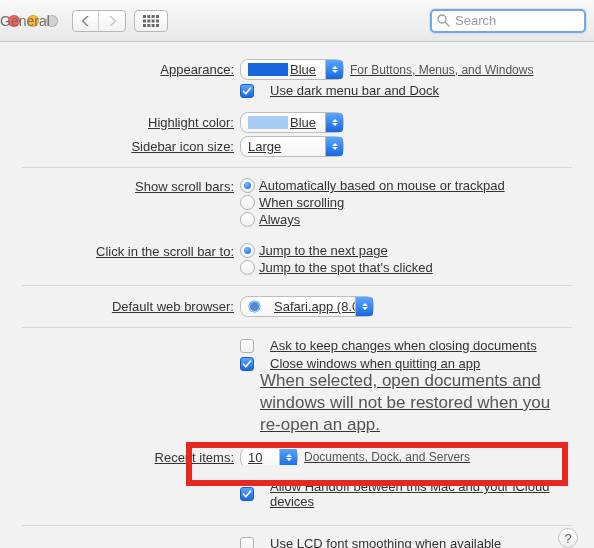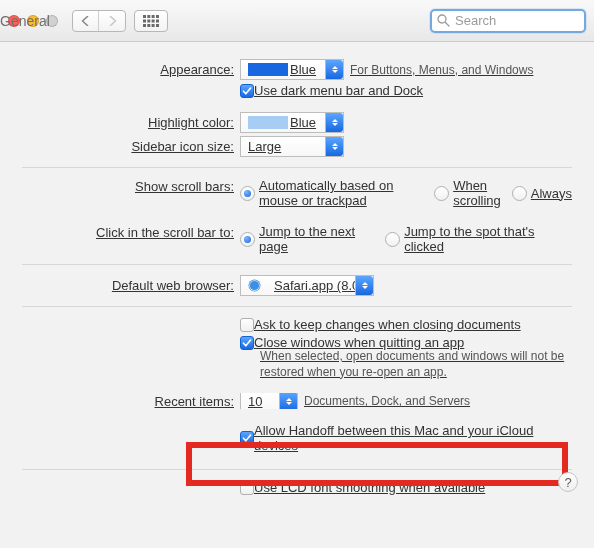--- a/index.html
+++ b/index.html
@@ -124,21 +124,21 @@
     gap: 6px;
     flex-wrap: wrap;
   }
   .sep { height: 1px; background: #d7d7d7; margin: 10px 0; }
 
   
   .popup {
     position: relative;
     height: 21px;
     border: 1px solid #bdbdbd;
-    border-radius: 0;
+    border-radius: 8px;
     background: linear-gradient(#ffffff,#f7f7f7);
     display: flex;
     align-items: center;
     padding: 0 22px 0 7px;
     font-size: 13px;
     color: #333;
     white-space: nowrap;
   }
   .popup.w-sm { width: 104px; }
   .popup.w-md { width: 134px; gap: 12px; }
@@ -176,27 +176,27 @@
   .swatch-blue-light { background: #a7cdf4; }
   .swatch-logo {
     width: 14px; height: 13px;
     margin-right: 1px;
     vertical-align: -2px;
     display: inline-flex;
     align-items: center; justify-content: center;
   }
 
   .hint { color: #555; font-size: 12px; }
-  .subhint { color: #555; font-size: 12px; margin-left: 238px; margin-top: -4px; margin-bottom: 4px; line-height: 1.3; }
+  .subhint { color: #555; font-size: 17px; margin-left: 238px; margin-top: -4px; margin-bottom: 4px; line-height: 1.3; }
 
   
   .chk {
     display: inline-flex;
     align-items: center;
-    gap: 0;
+    gap: 16px;
   }
   .chk .box {
     width: 14px; height: 14px;
     border: 1px solid #b0b0b0;
     border-radius: 3px;
     background: linear-gradient(#ffffff,#f0f0f0);
     display: inline-flex;
     align-items: center;
     justify-content: center;
     flex-shrink: 0;
@@ -224,21 +224,21 @@
     justify-content: center;
     flex-shrink: 0;
   }
   .radio.selected .dot:after {
     content: "";
     width: 7px; height: 7px;
     border-radius: 50%;
     background: radial-gradient(circle at 35% 30%, #7ab6ff, #1768e0);
   }
 
-  .radio-stack { display: flex; flex-direction: row; gap: 2px; }
+  .radio-stack { display: flex; flex-direction: column; gap: 2px; }
 
   .highlight-box {
     position: absolute;
     border: 6px solid #e32920;
     pointer-events: none;
   }
 
   .help-btn {
     position: absolute;
     right: 16px;

